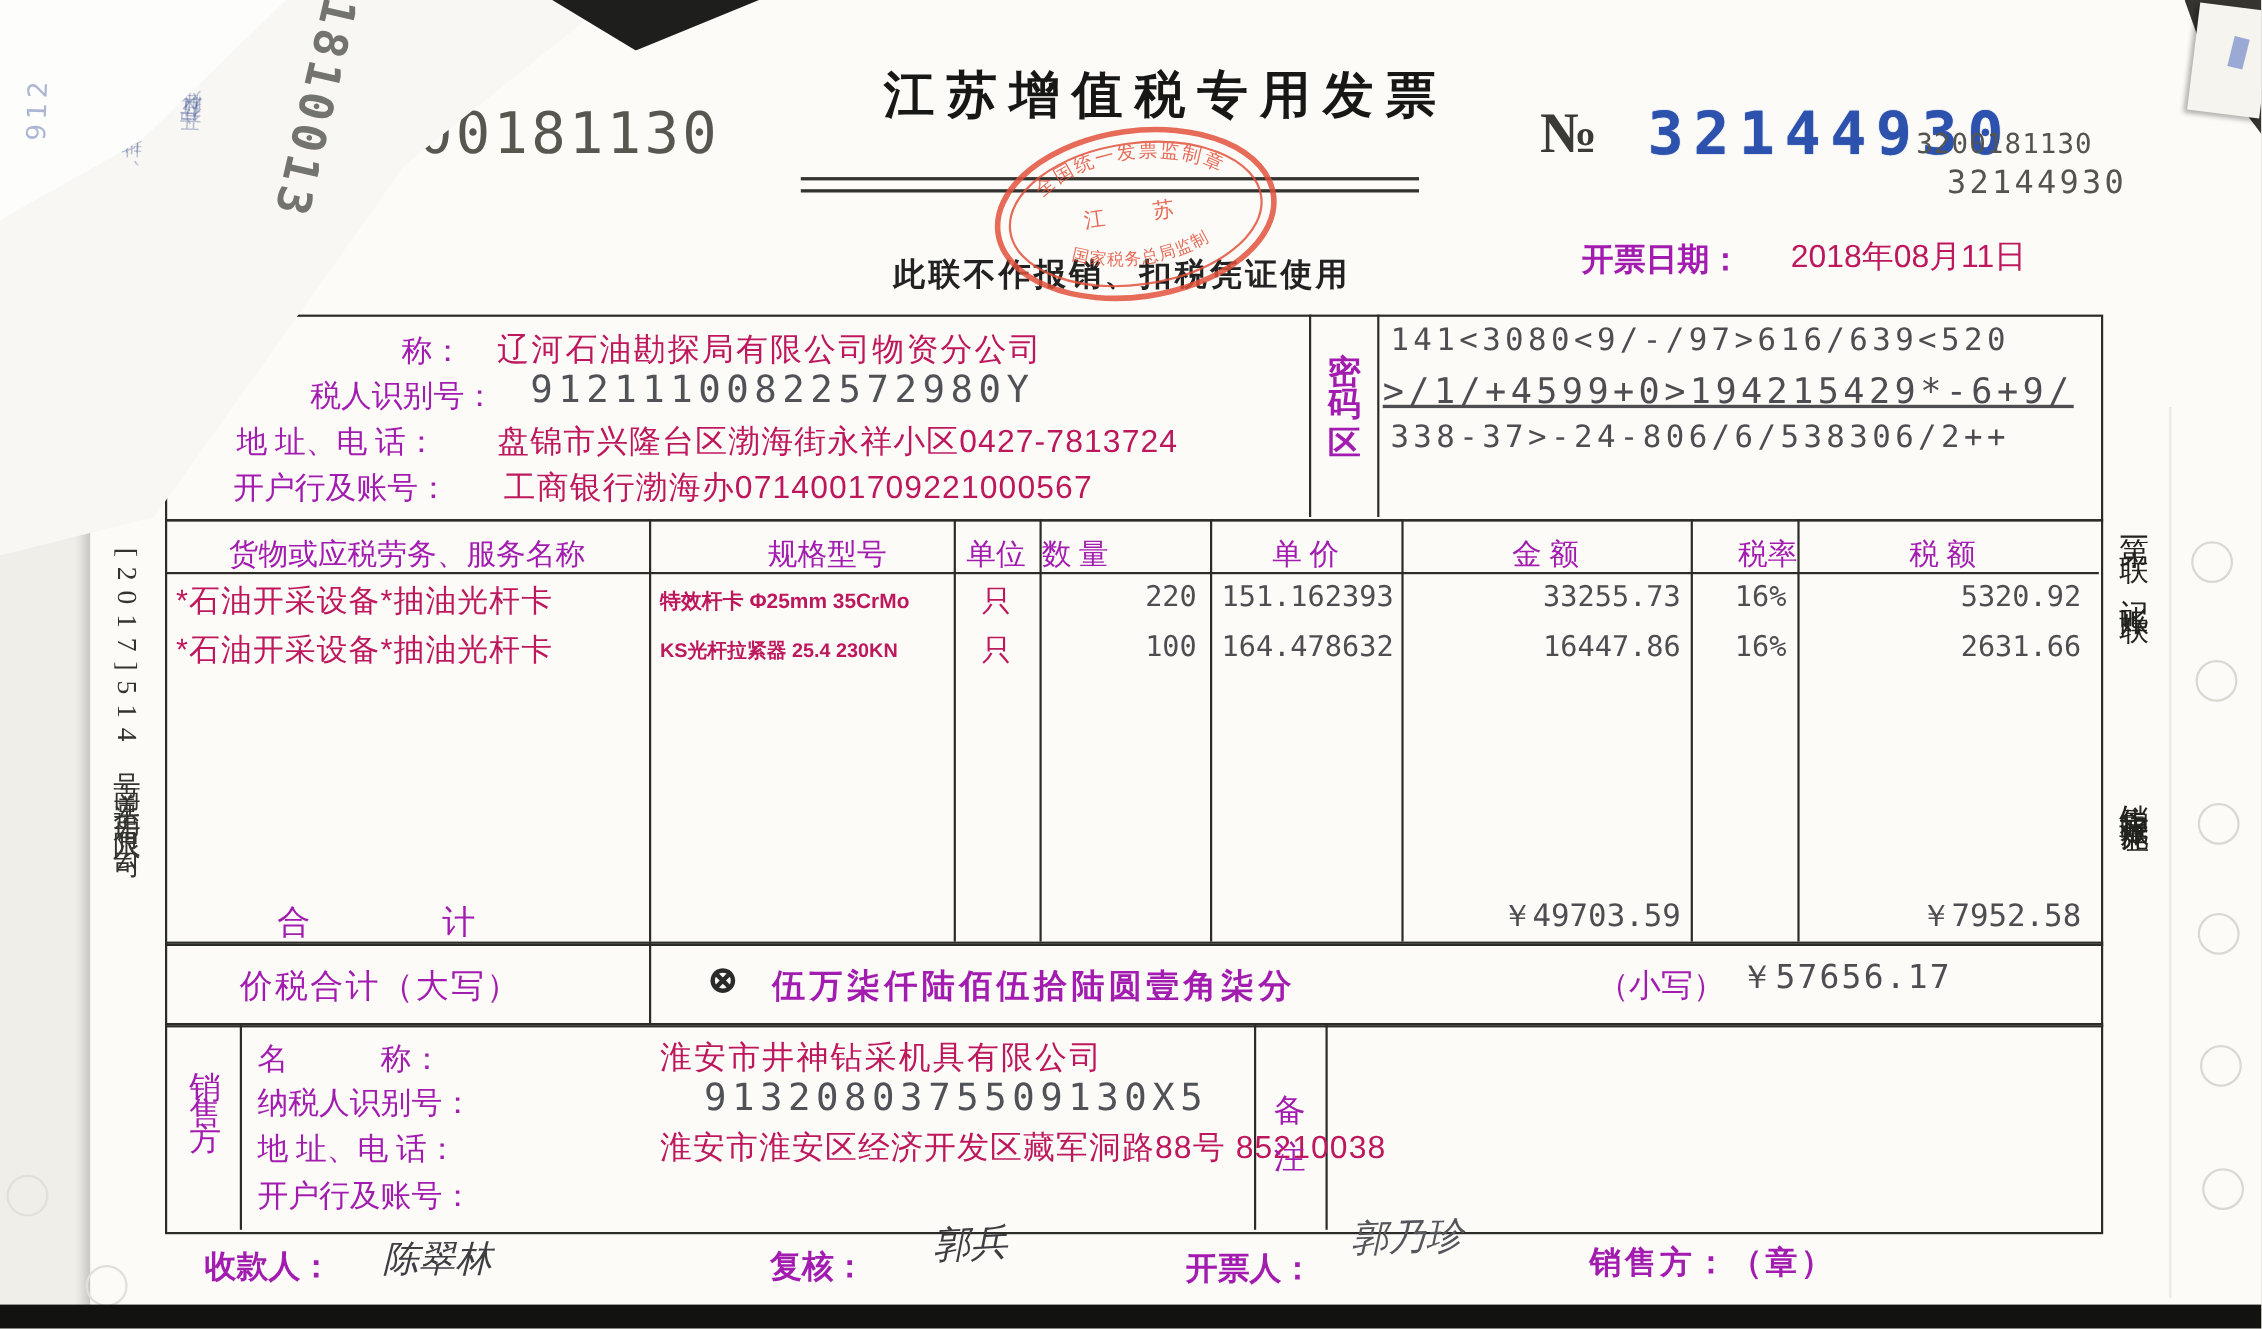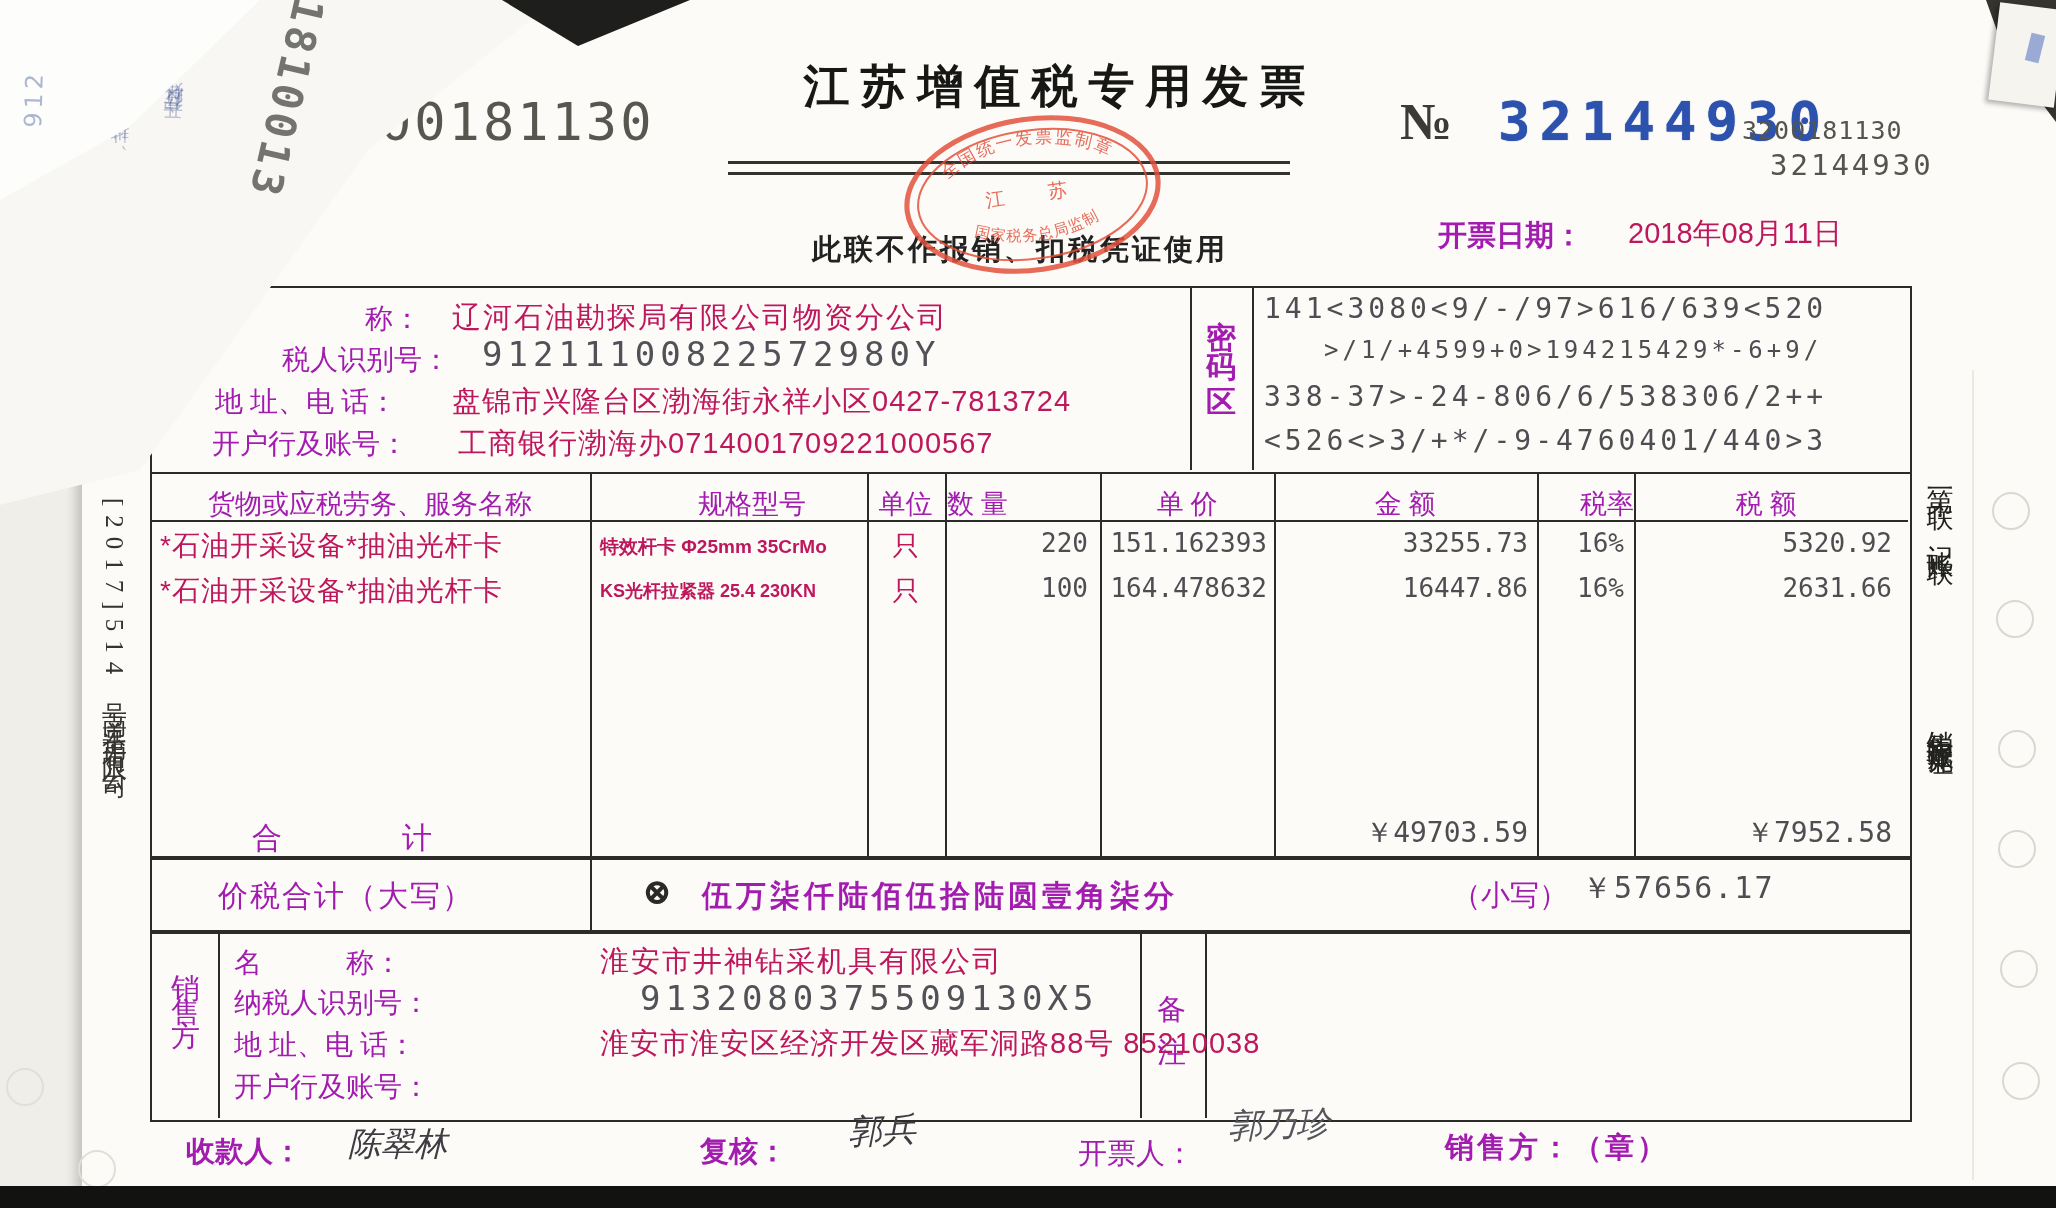--- a/index.html
+++ b/index.html
@@ -83,23 +83,22 @@
 
   <div class="a lbl" style="left:215px;top:383px;font-size:28px;">地 址、电 话：</div>
   <div class="a val" style="left:452px;top:382px;font-size:29px;letter-spacing:1px;">盘锦市兴隆台区渤海街永祥小区0427-7813724</div>
 
   <div class="a lbl" style="left:212px;top:425px;font-size:28px;">开户行及账号：</div>
   <div class="a val" style="left:458px;top:424px;font-size:29px;letter-spacing:1px;">工商银行渤海办0714001709221000567</div>
 
   <div class="a lbl vert" style="left:1200px;top:296px;font-size:30px;letter-spacing:34px;font-weight:bold;">密码区</div>
 
   <div class="a mono" style="left:1264px;top:292px;font-size:28px;letter-spacing:4px;">141&lt;3080&lt;9/-/97&gt;616/639&lt;520</div>
-  <div class="a mono" style="left:1324px;top:336px;font-size:24px;letter-spacing:4px;">&gt;/1/+4599+0&gt;194215429*-6+9/</div>
+  <div class="a mono" style="left:1257px;top:336px;font-size:32px;letter-spacing:4px;text-decoration:underline;">&gt;/1/+4599+0&gt;194215429*-6+9/</div>
   <div class="a mono" style="left:1264px;top:380px;font-size:28px;letter-spacing:4px;">338-37&gt;-24-806/6/538306/2++</div>
-  <div class="a mono" style="left:1264px;top:424px;font-size:28px;letter-spacing:4px;">&lt;526&lt;&gt;3/+*/-9-4760401/440&gt;3</div>
 
   <div class="box" style="left:150px;top:472px;width:1758px;height:384px;"></div>
   <div class="line-h" style="left:150px;top:520px;width:1758px;"></div>
   <div class="line-v" style="left:590px;top:472px;height:384px;"></div>
   <div class="line-v" style="left:867px;top:472px;height:384px;"></div>
   <div class="line-v" style="left:945px;top:472px;height:384px;"></div>
   <div class="line-v" style="left:1100px;top:472px;height:384px;"></div>
   <div class="line-v" style="left:1274px;top:472px;height:384px;"></div>
   <div class="line-v" style="left:1537px;top:472px;height:384px;"></div>
   <div class="line-v" style="left:1634px;top:472px;height:384px;"></div>
@@ -161,21 +160,21 @@
   <div class="a val" style="left:600px;top:1024px;font-size:29px;letter-spacing:1px;">淮安市淮安区经济开发区藏军洞路88号 85210038</div>
 
   <div class="a lbl" style="left:234px;top:1068px;font-size:28px;">开户行及账号：</div>
 
   <div class="a lbl vert" style="left:1152px;top:972px;font-size:29px;letter-spacing:40px;">备注</div>
 
   <div class="a lbl" style="left:186px;top:1132px;font-size:29px;font-weight:bold;">收款人：</div>
   <div class="a hand" style="left:348px;top:1122px;font-size:33px;">陈翠林</div>
   <div class="a lbl" style="left:700px;top:1132px;font-size:29px;font-weight:bold;">复核：</div>
   <div class="a hand" style="left:848px;top:1108px;font-size:34px;transform:rotate(-3deg);">郭兵</div>
-  <div class="a lbl" style="left:1078px;top:1134px;font-size:29px;font-weight:normal;">开票人：</div>
+  <div class="a lbl" style="left:1078px;top:1134px;font-size:29px;font-weight:bold;">开票人：</div>
   <div class="a hand" style="left:1228px;top:1102px;font-size:34px;transform:rotate(-2deg);color:#55555c;">郭乃珍</div>
   <div class="a lbl" style="left:1445px;top:1128px;font-size:29px;font-weight:bold;letter-spacing:3px;">销售方：（章）</div>
 
   <div class="a lbl vert" style="left:1922px;top:468px;font-size:27px;letter-spacing:7px;color:#22221f;">第一联：记账联</div>
   <div class="a lbl vert" style="left:1922px;top:710px;font-size:27px;letter-spacing:3px;color:#22221f;">销售方记账凭证</div>
 
   <div class="a lbl vert" style="left:98px;top:498px;font-size:25px;letter-spacing:9px;color:#333330;">[2017]514号南京造币有限公司</div>
 
   <div class="hole" style="left:1992px;top:492px;"></div>
   <div class="hole" style="left:1996px;top:600px;"></div>

